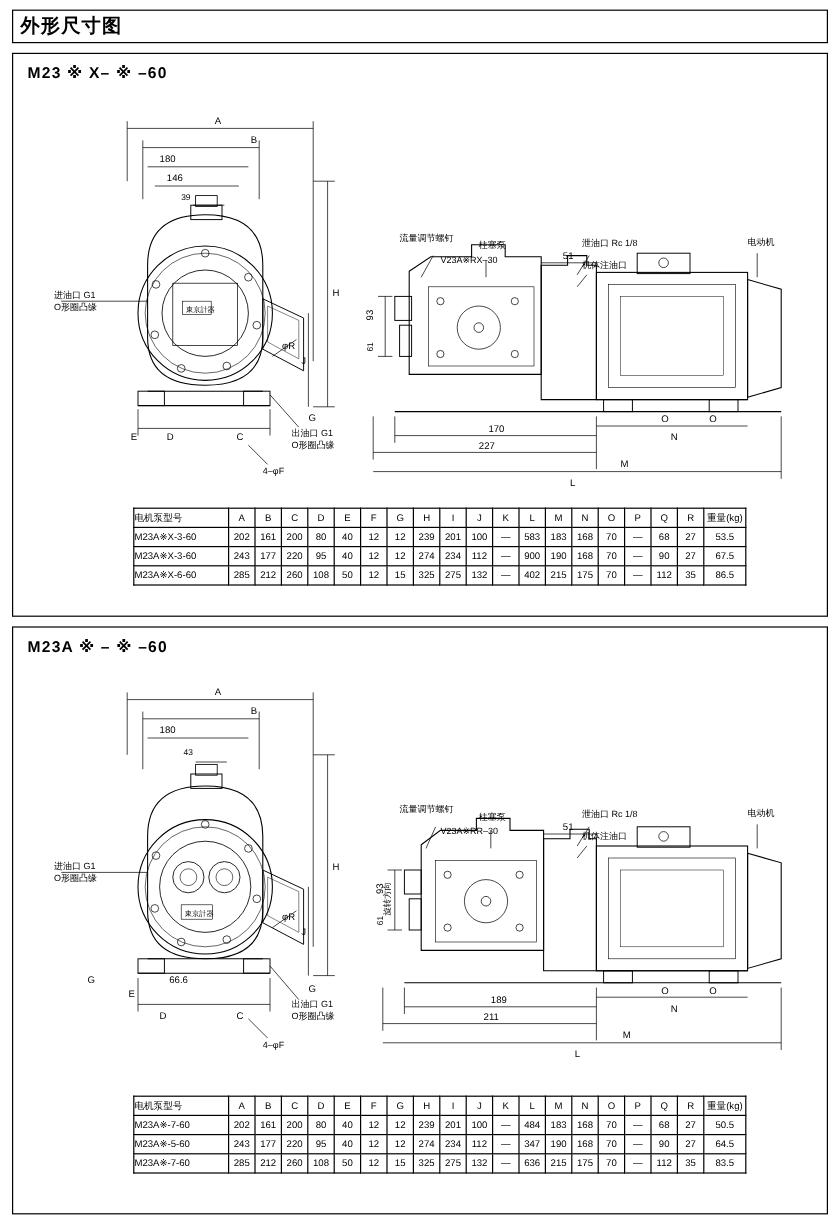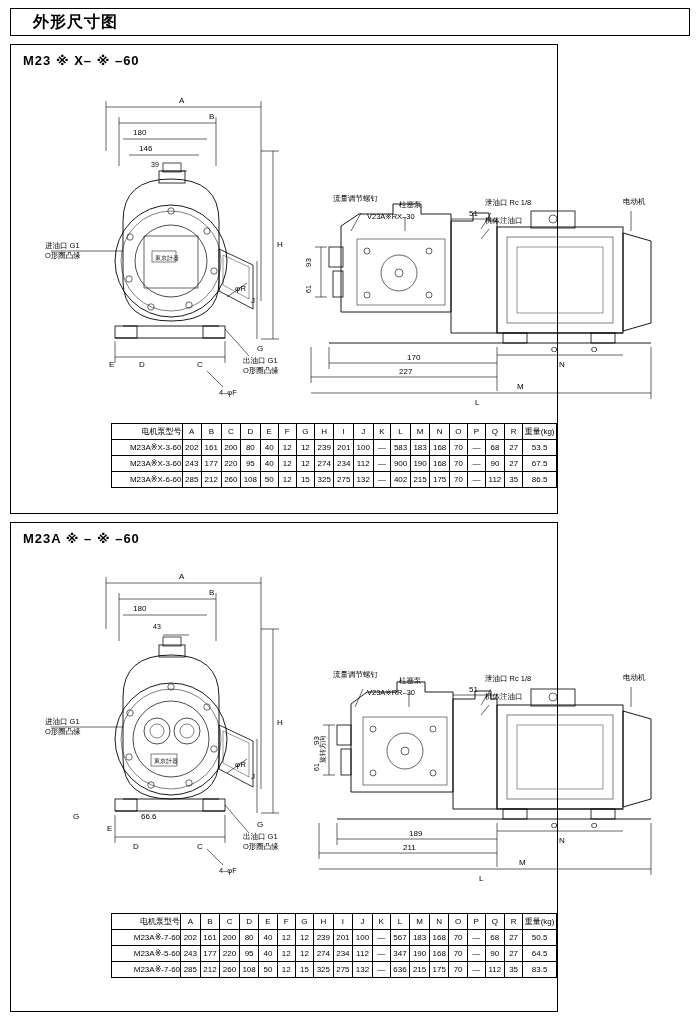--- a/index.html
+++ b/index.html
@@ -14,26 +14,26 @@
   .page{
     position:absolute;left:0;top:0;width:700px;height:1024px;
   }
   
   .page-title{
     position:absolute;left:10px;top:8px;width:680px;height:28px;
     border:1.5px solid #000;
     box-sizing:border-box;
     font-size:16px;font-weight:bold;
     display:flex;align-items:center;
-    padding-left:22px;
+    padding-left:6px;
     letter-spacing:1px;
   }
   
   .panel{
-    position:absolute;left:10px;width:548px;
+    position:absolute;left:10px;width:680px;
     border:1.5px solid #000;box-sizing:border-box;
     background:#fff;
   }
   #panel-1{top:44px;height:470px;}
   #panel-2{top:522px;height:490px;}
   .panel-label{
     position:absolute;left:12px;top:8px;
     font-size:13px;font-weight:bold;letter-spacing:1px;
   }
   
@@ -50,21 +50,21 @@
   }
   .spec-table th,.spec-table td{
     border:0.8px solid #000;
     text-align:center;
     padding:1px 0;
     height:13px;
     line-height:11px;
     white-space:nowrap;
   }
   .spec-table th{font-weight:normal;}
-  .spec-table .colmodel{width:78px;font-size:8px;text-align:right;}
+  .spec-table .colmodel{width:78px;font-size:8px;text-align:left;}
   .spec-table .colw{width:21px;}
   .spec-table .colwt{width:34px;}
   #table-1{left:100px;top:378px;}
   #table-2{left:100px;top:390px;}
   
   text{font-family:"Liberation Sans","DejaVu Sans",sans-serif;}
 </style>
 </head>
 <body>
 
@@ -480,21 +480,21 @@
           <td>161</td>
           <td>200</td>
           <td>80</td>
           <td>40</td>
           <td>12</td>
           <td>12</td>
           <td>239</td>
           <td>201</td>
           <td>100</td>
           <td>—</td>
-          <td>567</td>
+          <td>484</td>
           <td>183</td>
           <td>168</td>
           <td>70</td>
           <td>—</td>
           <td>68</td>
           <td>27</td>
           <td class="colwt">50.5</td>
         </tr>
         <tr>
           <td class="colmodel">M23A※-5-60</td>

